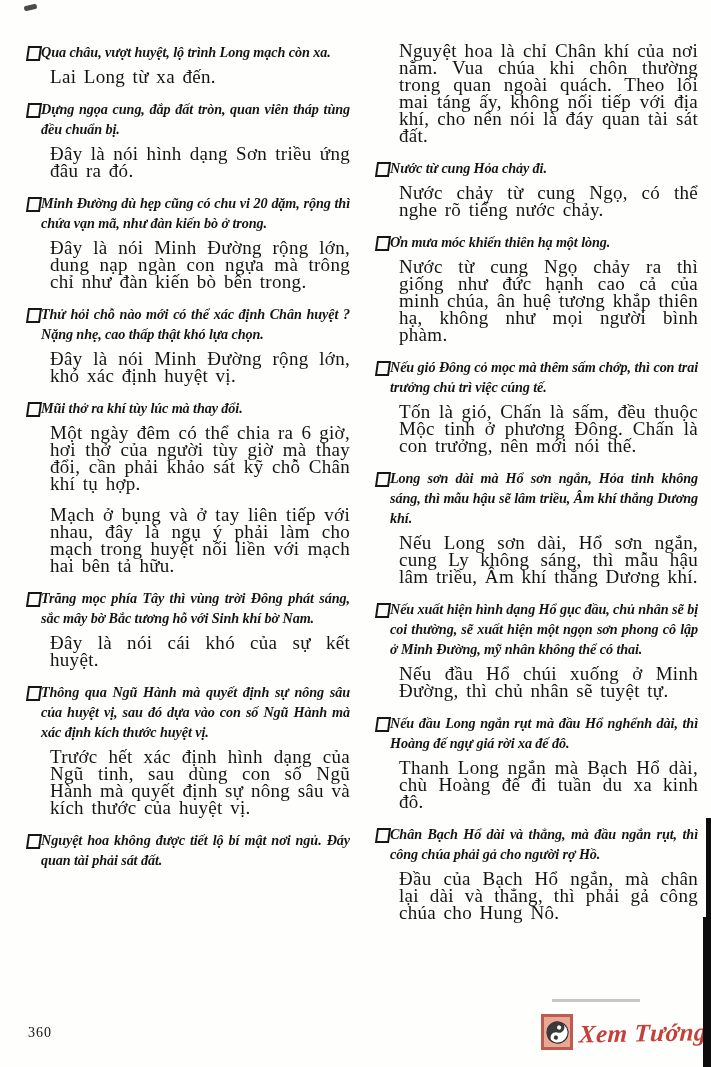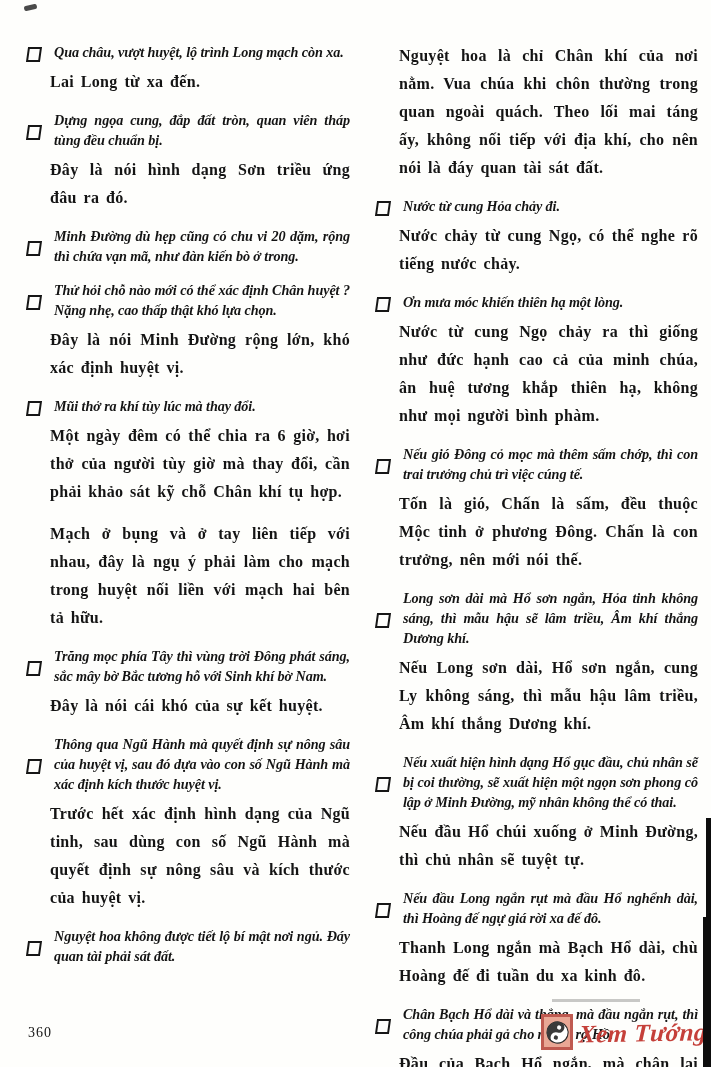--- a/index.html
+++ b/index.html
@@ -11,39 +11,39 @@
     font-family:"Liberation Serif", serif;
     color:#141414;
   }
   .columns{
     position:absolute;top:42px;left:27px;right:13px;
     display:flex;gap:26px;
   }
   .column{width:323px;flex:none;}
   .col-right{width:322px;}
   .entry{margin-bottom:14px;}
-  .quote-row{display:flex;gap:13px;align-items:center;}
+  .quote-row{display:flex;align-items:flex-start;}
   .checkbox{
     flex:none;width:10px;height:11px;
     border:2.4px solid #161616;
     margin-top:4px;
     transform:skewX(-8deg);
     background:#fefefc;
   }
   .quote{
     margin:0;
     font-style:italic;font-weight:700;
     font-size:14.2px;line-height:20px;
     text-align:justify;
     letter-spacing:-0.1px;
   }
   .answer{
     margin:6px 0 0 23px;
-    font-weight:700;
-    font-size:16px;line-height:28px;
+    font-weight:400;
+    font-size:19px;line-height:17px;
     text-align:justify;
     letter-spacing:0.3px;word-spacing:2.5px;
   }
   .answer.cont{margin-top:0;margin-bottom:14px;}
   .page-number{
     position:absolute;left:28px;bottom:26px;
     font-size:14px;font-weight:400;letter-spacing:1px;
   }
   .speck{
     position:absolute;left:24px;top:5px;width:13px;height:5px;
@@ -101,20 +101,21 @@
             <span class="checkbox"></span>
             <p class="quote">Dựng ngọa cung, đắp đất tròn, quan viên tháp tùng đều chuẩn bị.</p>
           </div>
           <p class="answer">Đây là nói hình dạng Sơn triều ứng đâu ra đó.</p>
         </div>
         <div class="entry">
           <div class="quote-row">
             <span class="checkbox"></span>
             <p class="quote">Minh Đường dù hẹp cũng có chu vi 20 dặm, rộng thì chứa vạn mã, như đàn kiến bò ở trong.</p>
           </div>
+          <p class="answer">Đây là nói Minh Đường rộng lớn, dung nạp ngàn con ngựa mà trông chỉ như đàn kiến bò bên trong.</p>
         </div>
         <div class="entry">
           <div class="quote-row">
             <span class="checkbox"></span>
             <p class="quote">Thử hỏi chỗ nào mới có thể xác định Chân huyệt ? Nặng nhẹ, cao thấp thật khó lựa chọn.</p>
           </div>
           <p class="answer">Đây là nói Minh Đường rộng lớn, khó xác định huyệt vị.</p>
         </div>
         <div class="entry">
           <div class="quote-row">

